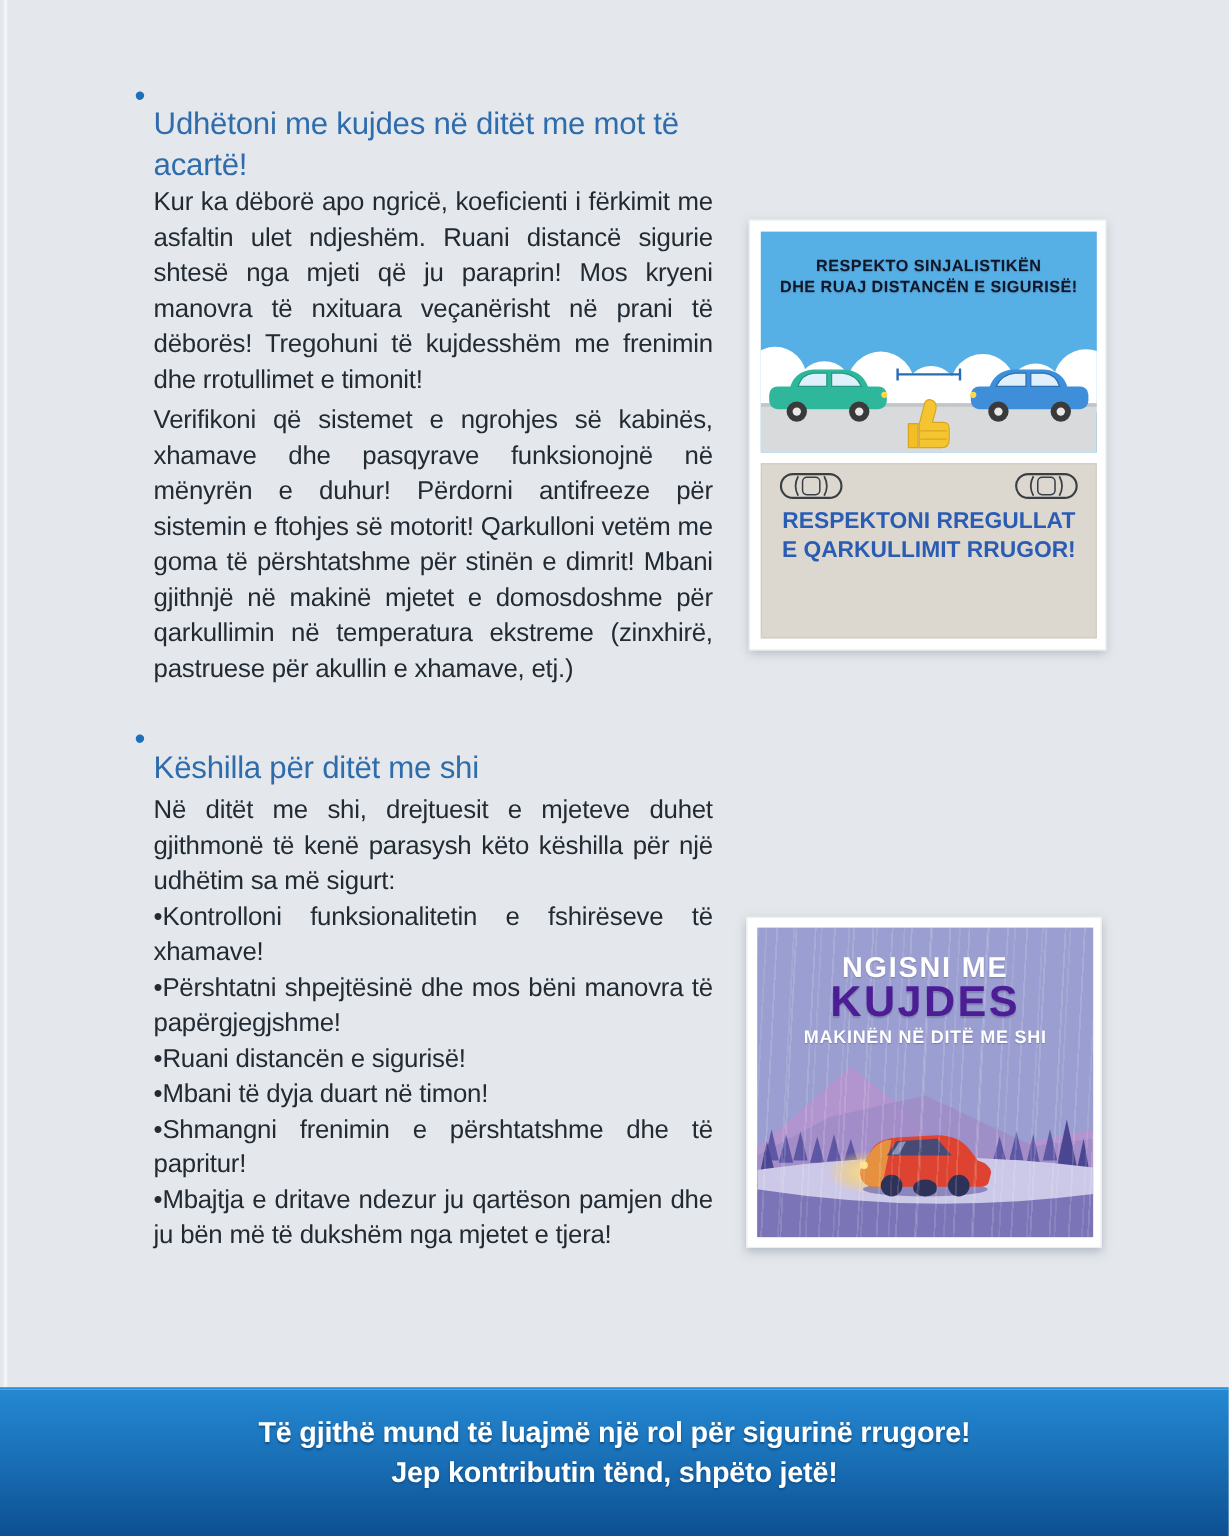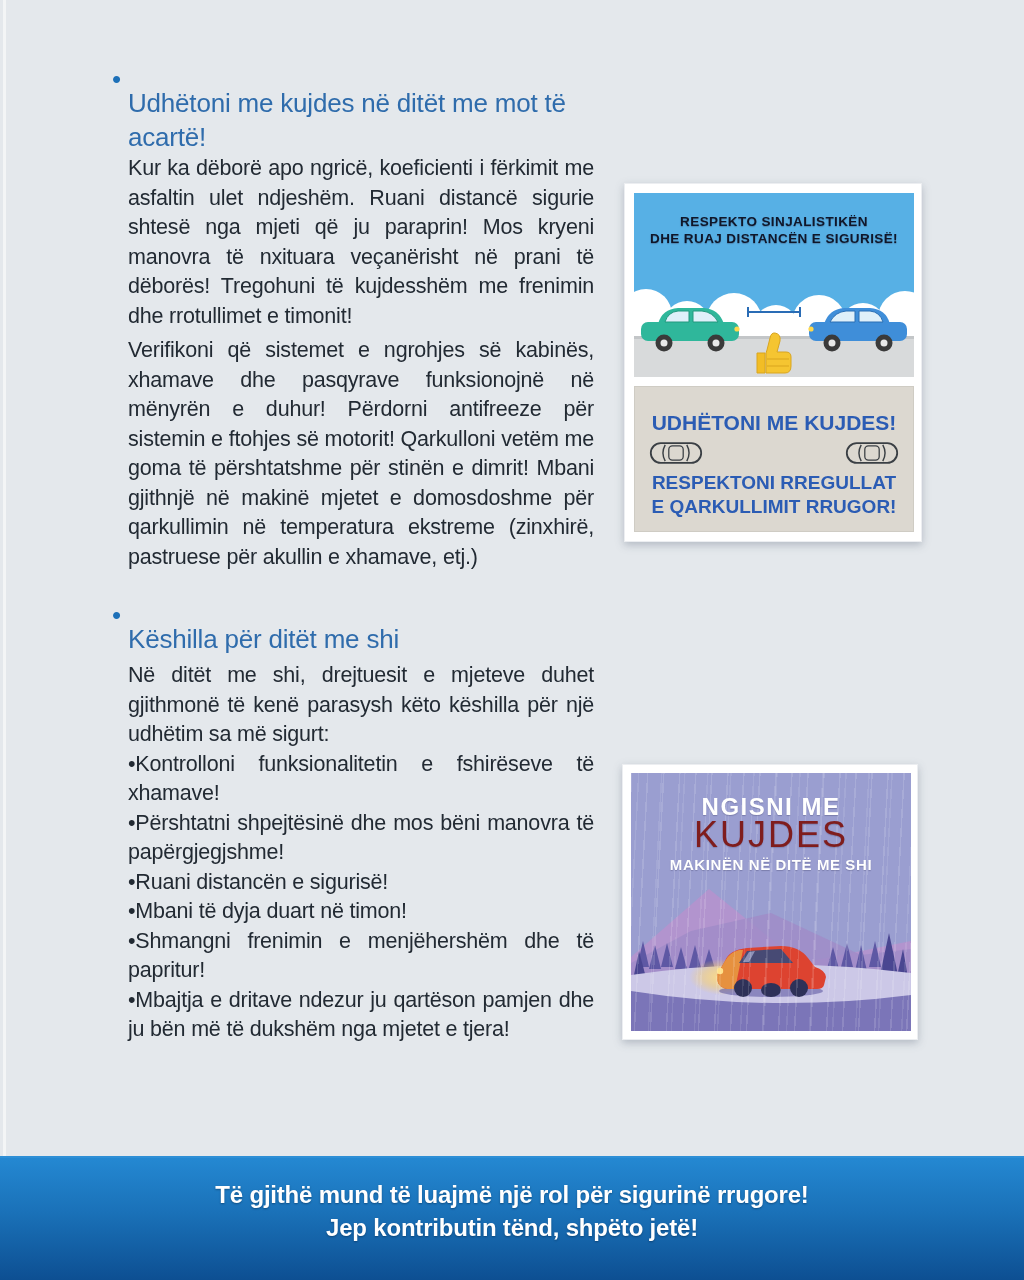--- a/index.html
+++ b/index.html
@@ -42,21 +42,21 @@
   .p1-cars-row{display:flex;justify-content:space-between;padding:0 14px;margin-top:6px;}
   .p1-rules{font-weight:bold;font-size:19px;line-height:24px;margin-top:6px;text-align:center;}
   
   .p2-scene{position:relative;width:280px;height:258px;background:#9a9ed0;overflow:hidden;}
   .rain{position:absolute;left:0;top:0;width:100%;height:100%;
         background:
          repeating-linear-gradient(93deg, rgba(255,255,255,.14) 0 1.5px, transparent 1.5px 16px),
          repeating-linear-gradient(93deg, transparent 0 7px, rgba(255,255,255,.10) 7px 8.5px, transparent 8.5px 23px);}
   .p2-t1{position:absolute;top:20px;width:100%;text-align:center;color:#fff;font-weight:bold;
          font-size:24px;letter-spacing:1.5px;text-shadow:0 1px 1px rgba(50,50,90,.3);}
-  .p2-t2{position:absolute;top:41px;width:100%;text-align:center;color:#7f1d1d;font-weight:normal;
+  .p2-t2{position:absolute;top:41px;width:100%;text-align:center;color:#4c1d95;font-weight:bold;
          font-size:36px;letter-spacing:2px;text-shadow:0 1px 1px rgba(50,50,90,.25);}
   .p2-t3{position:absolute;top:83px;width:100%;text-align:center;color:#fff;font-weight:bold;
          font-size:15px;letter-spacing:.6px;text-shadow:0 1px 1px rgba(50,50,90,.3);}
   .p2-svg{position:absolute;left:0;bottom:0;}
   
   .banner{position:absolute;left:0;top:1156px;width:1024px;height:124px;
           background:linear-gradient(180deg,#2488d2 0%,#1a71b8 45%,#0d4f92 100%);
           border-top:2px solid #2e8fd6;box-sizing:border-box;
           text-align:center;color:#ffffff;font-weight:bold;font-size:24px;line-height:33px;
           padding-top:20px;text-shadow:0 1px 2px rgba(0,30,60,.45);letter-spacing:-0.2px;}
@@ -77,21 +77,21 @@
 
   <div class="sec-heading sec2">
     <span class="blt">•</span>
     <span class="ht">Këshilla për ditët me shi</span>
   </div>
   <p class="para">Në ditët me shi, drejtuesit e mjeteve duhet gjithmonë të kenë parasysh këto këshilla për një udhëtim sa më sigurt:</p>
   <p class="para tight">•Kontrolloni funksionalitetin e fshirëseve të xhamave!</p>
   <p class="para tight">•Përshtatni shpejtësinë dhe mos bëni manovra të papërgjegjshme!</p>
   <p class="para tight">•Ruani distancën e sigurisë!</p>
   <p class="para tight">•Mbani të dyja duart në timon!</p>
-  <p class="para tight">•Shmangni frenimin e menjëhershëm dhe të papritur!</p>
+  <p class="para tight">•Shmangni frenimin e përshtatshme dhe të papritur!</p>
   <p class="para tight">•Mbajtja e dritave ndezur ju qartëson pamjen dhe ju bën më të dukshëm nga mjetet e tjera!</p>
 </div>
 
 <div class="card card1">
   <div class="p1-top">
     <div class="p1-title">
       <div>RESPEKTO SINJALISTIKËN</div>
       <div>DHE RUAJ DISTANCËN E SIGURISË!</div>
     </div>
 
@@ -135,21 +135,20 @@
     </svg>
 
     <svg class="thumb" width="42" height="46" viewBox="0 0 42 46">
       <path d="M4,24 h8 v20 H4 z" fill="#f2bd25" stroke="#d9a51f" stroke-width="1"></path>
       <path d="M13,44 L32,44 Q38,44 38,37 L38,28 Q38,23 33,23 L24,23 L27,12 Q28,5 22,4 Q18,3.5 17,9 L14,21 L13,24 Z" fill="#f5c531" stroke="#d9a51f" stroke-width="1"></path>
       <path d="M14,30 h22 M14,37 h22" stroke="#d9a51f" stroke-width="1" fill="none"></path>
     </svg>
   </div>
 
   <div class="p1-sign">
-    <div class="p1-caution">UDHËTONI ME KUJDES!</div>
     <div class="p1-cars-row">
       <svg width="54" height="24" viewBox="0 0 60 26">
         <rect x="2" y="2" width="56" height="22" rx="11" fill="none" stroke="#3a3f44" stroke-width="2"></rect>
         <path d="M18,4 Q13,13 18,22" fill="none" stroke="#3a3f44" stroke-width="1.6"></path>
         <path d="M42,4 Q47,13 42,22" fill="none" stroke="#3a3f44" stroke-width="1.6"></path>
         <rect x="22" y="5" width="16" height="16" rx="4" fill="none" stroke="#3a3f44" stroke-width="1.4"></rect>
       </svg>
       <svg width="54" height="24" viewBox="0 0 60 26">
         <rect x="2" y="2" width="56" height="22" rx="11" fill="none" stroke="#3a3f44" stroke-width="2"></rect>
         <path d="M18,4 Q13,13 18,22" fill="none" stroke="#3a3f44" stroke-width="1.6"></path>

